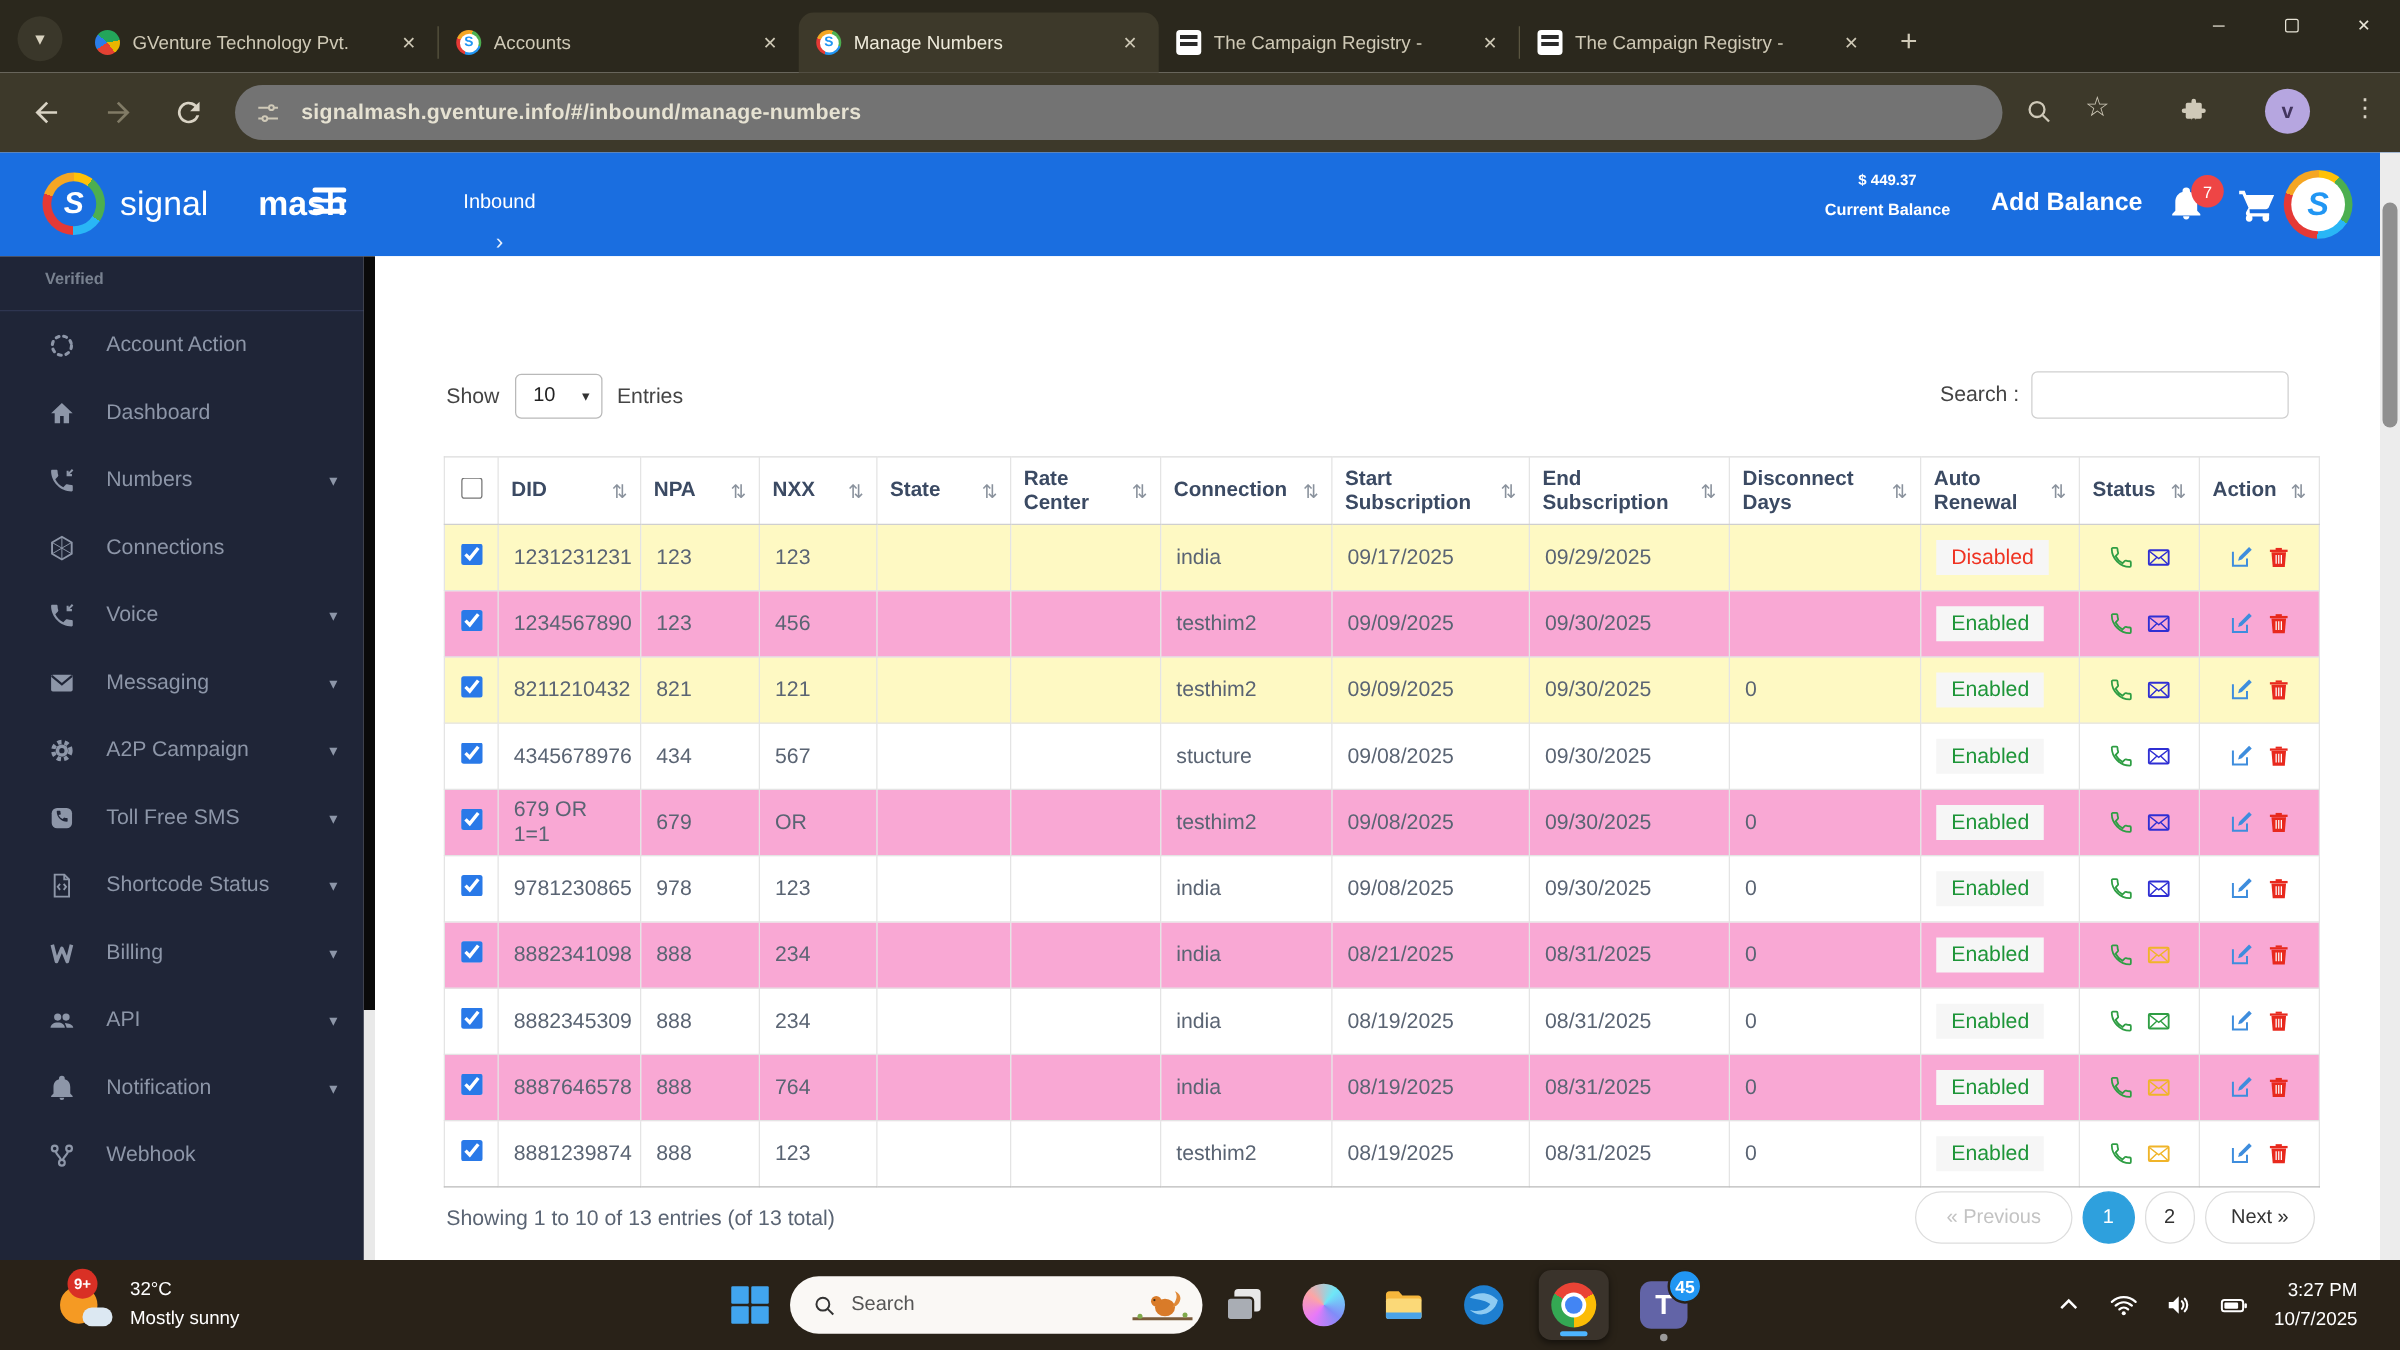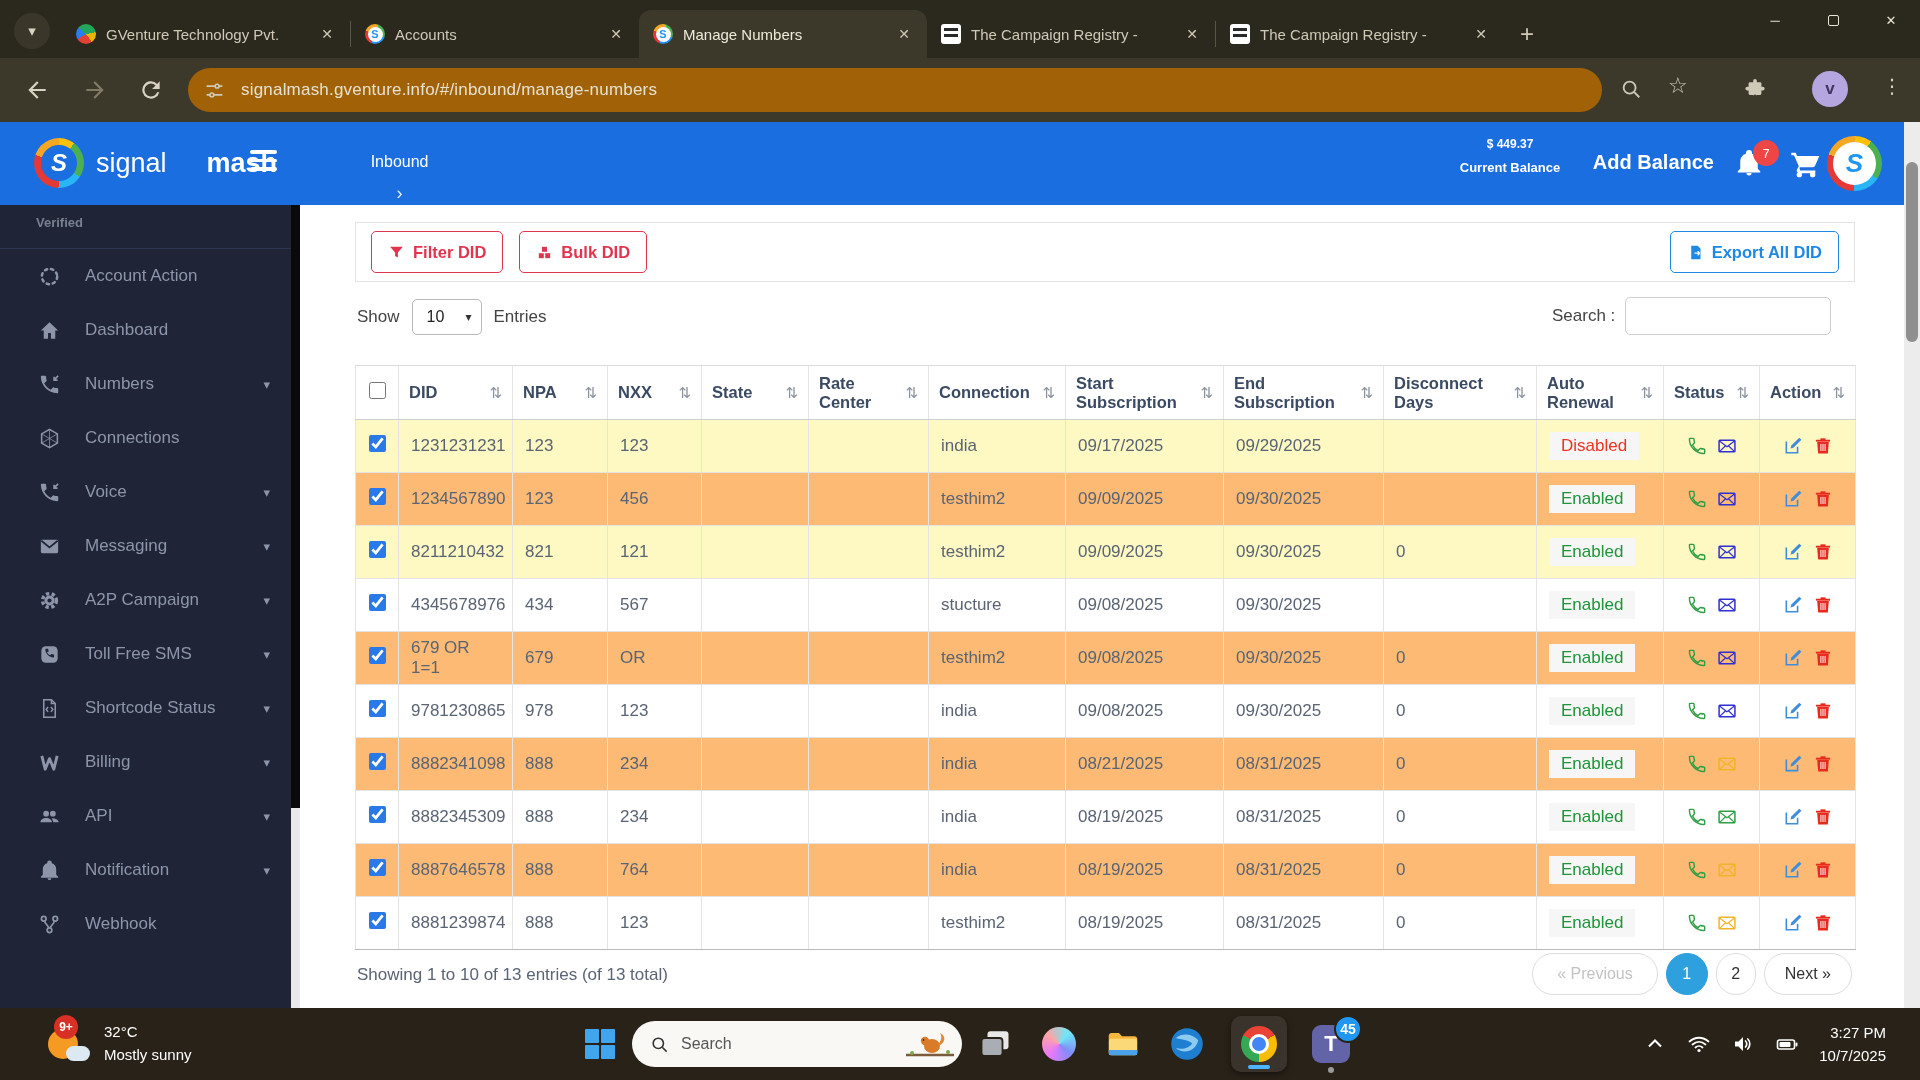--- a/index.html
+++ b/index.html
@@ -22,21 +22,21 @@
   .fav-registry { border-radius:3px; background:#fff; }
   .fav-registry::before { content:""; position:absolute; left:3px; right:3px; top:4px; height:12px; background:repeating-linear-gradient(to bottom,#2a2a2a 0 3px,transparent 3px 6px); }
   .new-tab-btn { margin:0 0 10px 8px; font-size:24px; color:#d0cab8; line-height:1; padding:2px 8px; }
   #win-controls { position:absolute; right:0; top:0; height:40px; display:flex; }
   #win-controls .wc { width:58px; height:40px; display:flex; align-items:center; justify-content:center; color:#e8e4d6; font-size:13px; }
   #win-controls .wc .box { width:11px; height:11px; border:1.4px solid #e8e4d6; border-radius:2px; }
 
   #toolbar { position:absolute; left:0; top:58px; width:1920px; height:64px; background:#3d392a; }
   .nav-ic { position:absolute; top:19px; width:26px; height:26px; fill:#d9d3c4; }
   .nav-ic.dim { fill:#817b66; }
-  #url-pill { position:absolute; left:188px; top:10px; width:1414px; height:44px; border-radius:22px; background:#a16207; display:flex; align-items:center; }
+  #url-pill { position:absolute; left:188px; top:10px; width:1414px; height:44px; border-radius:22px; background:#737373; display:flex; align-items:center;font-weight:bold; }
   #url-pill .tune { margin-left:16px; width:21px; height:21px; }
   #url-text { margin-left:16px; font-size:17px; color:#e6e2d2; letter-spacing:0.2px; }
   .tb-right { position:absolute; top:20px; width:22px; height:22px; }
   #avatar-btn { position:absolute; left:1812px; top:13px; width:36px; height:36px; border-radius:50%; background:#b6a6e0; color:#43355f; font-size:17px; font-weight:bold; display:flex; align-items:center; justify-content:center; }
   #menu-dots { position:absolute; left:1882px; top:16px; color:#d9d3c4; font-size:20px; letter-spacing:0; }
   .star { position:absolute; left:1668px; top:15px; color:#cfc9b8; font-size:22px; }
 
   
   #app-header { position:absolute; left:0; top:122px; width:1920px; height:83px; background:#1a6ee0; color:#fff; }
   .sm-ring { border-radius:50%; position:relative; background:conic-gradient(from 210deg,#e53935 0 22%,#f5a623 22% 42%,#ffc107 42% 52%,#4caf50 52% 76%,#29b6f6 76% 92%,#e53935 92% 100%); }
@@ -86,21 +86,21 @@
   #search-group { position:absolute; left:1252px; top:92px; display:flex; align-items:center; gap:10px; font-size:17px; color:#444; }
   #search-input { width:206px; height:38px; border:1px solid #cfcfcf; border-radius:5px; outline:none; font-size:16px; padding:0 10px; }
 
   table { position:absolute; left:55px; top:160px; width:1500px; border-collapse:collapse; table-layout:fixed; }
   th, td { border:1px solid #e4e4e4; font-size:17px; }
   thead th { height:54px; color:#3b4a63; font-weight:bold; font-size:16.5px; text-align:left; padding:4px 10px; border-top:1px solid #dcdcdc; border-bottom:1px solid #cfcfcf; background:#fff; }
   thead th .hwrap { display:flex; align-items:center; gap:6px; }
   thead th .sort { margin-left:auto; color:#8a929d; font-size:15px; font-weight:normal; }
   tbody td { height:53px; color:#5a6473; padding:4px 12px; }
   tbody tr.g1 td { background:#fef9c3; }
-  tbody tr.g2 td { background:#fdba74; }
+  tbody tr.g2 td { background:#f9a8d4; }
   tbody tr.w td { background:#ffffff; }
   tbody tr:last-child td { border-bottom:1.5px solid #b9b9b9; }
   td.cb, th.cb { text-align:center; padding:4px 0; }
   input[type=checkbox] { width:17px; height:17px; accent-color:#2979e8; }
   .pill { display:inline-block; padding:4px 12px; background:#f6f6f6; font-size:17px; }
   .pill.en { color:#1d9538; }
   .pill.dis { color:#ef3322; }
   .icell { display:flex; align-items:center; justify-content:center; gap:10px; }
   .icell svg { width:20px; height:20px; }
 
@@ -375,43 +375,20 @@
             </svg></span>
           <span class="lbl">Webhook</span>
         </div>
       </div>
     <div id="side-scroll-track">
         <div id="side-scroll-thumb"></div>
       </div>
   </div>
 
   <div id="main">
-    <div id="btn-panel">
-      <div class="obtn red">
-        <svg viewBox="0 0 24 24">
-            <path d="M3 4h18l-7 8v7l-4-2v-5z" fill="#e1354f"></path>
-          </svg>
-        <span>Filter DID</span>
-      </div>
-      <div class="obtn red">
-        <svg viewBox="0 0 24 24">
-            <rect x="4" y="13" width="7" height="7" fill="#e1354f"></rect>
-            <rect x="13" y="13" width="7" height="7" fill="#e1354f"></rect>
-            <rect x="8.5" y="4" width="7" height="7" fill="#e1354f"></rect>
-          </svg>
-        <span>Bulk DID</span>
-      </div>
-      <div class="obtn blue">
-        <svg viewBox="0 0 24 24">
-            <path d="M6 2.5h9l4 4V21.5H6z" fill="#1e88e5"></path>
-            <path d="M10.5 13h7.5m0 0l-3-3m3 3l-3 3" stroke="#fff" stroke-width="1.7" fill="none"></path>
-          </svg>
-        <span>Export All DID</span>
-      </div>
-    </div>
 
     <div id="show-group">
       <span>Show</span>
       <div id="page-size">
         <span>10</span>
         <span class="caret">▾</span>
       </div>
       <span>Entries</span>
     </div>
 

